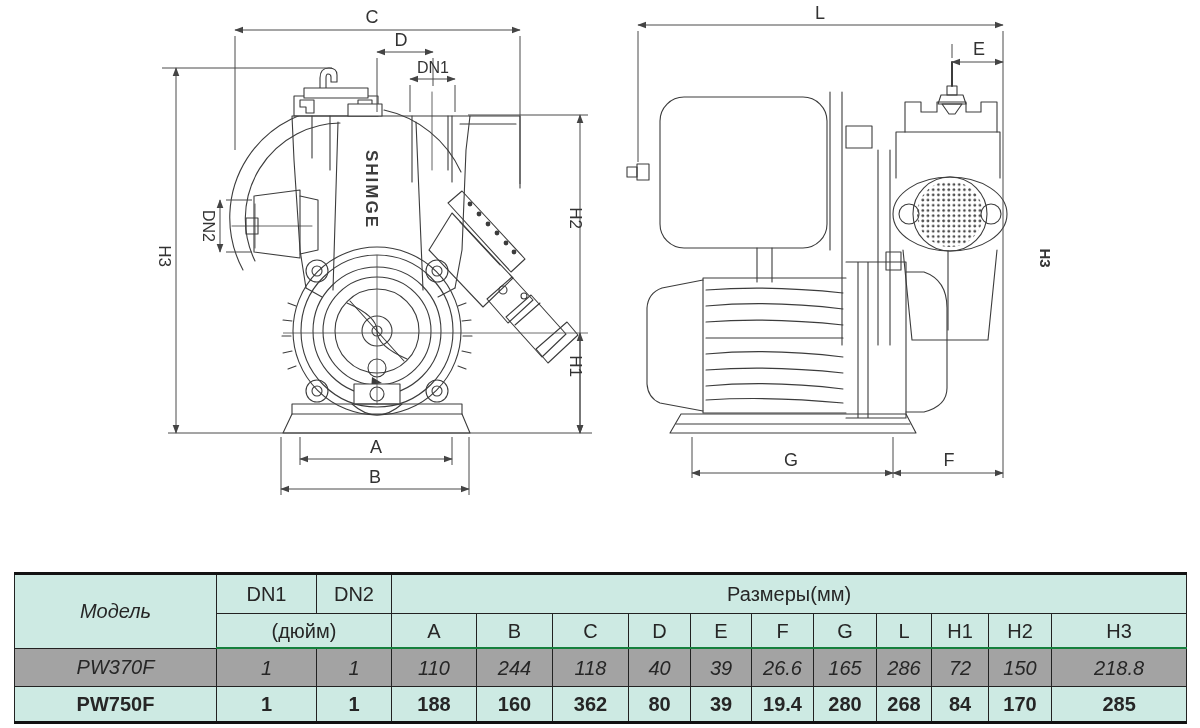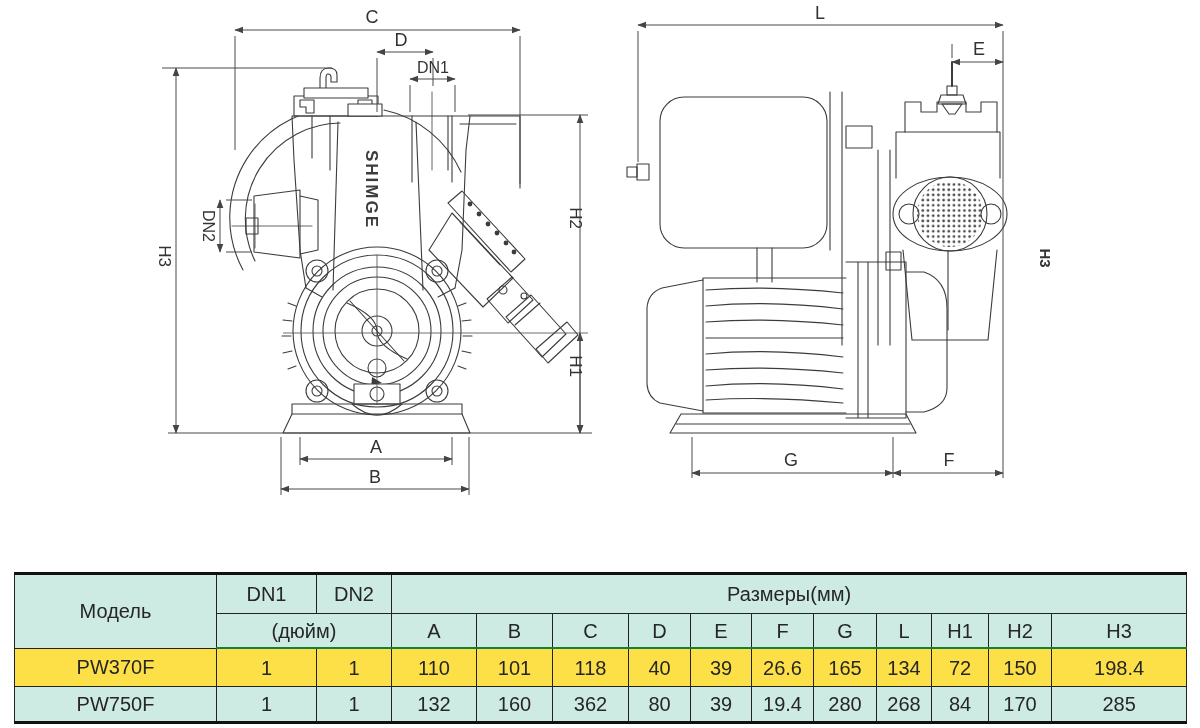--- a/index.html
+++ b/index.html
@@ -12,23 +12,23 @@
   table.dim-table{position:absolute;left:14px;top:572px;width:1172px;
     border-collapse:collapse;table-layout:fixed;
     border-top:3px solid #121212;border-bottom:3px solid #121212;
     border-left:1px solid #222;border-right:1px solid #222;
     font-size:20px;color:#262626;}
   table.dim-table th,table.dim-table td{
     border:1px solid #222;text-align:center;vertical-align:middle;
     font-weight:normal;padding:0;line-height:1.1;}
   tr.hrow1 th{height:38px;}
   tr.hrow2 th{height:33px;border-bottom:2px solid #15803d;}
-  th.model-cell{border-bottom:2px solid #121212;}
-  tr.drow1 td{height:37px;background:#fde047;}
-  tr.drow2 td{height:34px;}
+  th.model-cell{border-bottom:2px solid #121212;font-style:italic;}
+  tr.drow1 td{height:37px;background:#a3a3a3;font-style:italic;}
+  tr.drow2 td{height:34px;font-weight:bold;}
   .teal{background:#cdeae3;}
 </style>
 </head>
 <body>
 
 <div class="screen">
 
   <div class="drawings">
     <svg width="1200" height="560" viewBox="0 0 1200 560">
       <defs>
@@ -258,36 +258,36 @@
       <th class="teal">L</th>
       <th class="teal">H1</th>
       <th class="teal">H2</th>
       <th class="teal">H3</th>
     </tr>
     <tr class="drow1">
       <td>PW370F</td>
       <td>1</td>
       <td>1</td>
       <td>110</td>
-      <td>101</td>
+      <td>244</td>
       <td>118</td>
       <td>40</td>
       <td>39</td>
       <td>26.6</td>
       <td>165</td>
-      <td>134</td>
+      <td>286</td>
       <td>72</td>
       <td>150</td>
-      <td>198.4</td>
+      <td>218.8</td>
     </tr>
     <tr class="drow2">
       <td class="teal">PW750F</td>
       <td class="teal">1</td>
       <td class="teal">1</td>
-      <td class="teal">132</td>
+      <td class="teal">188</td>
       <td class="teal">160</td>
       <td class="teal">362</td>
       <td class="teal">80</td>
       <td class="teal">39</td>
       <td class="teal">19.4</td>
       <td class="teal">280</td>
       <td class="teal">268</td>
       <td class="teal">84</td>
       <td class="teal">170</td>
       <td class="teal">285</td>

